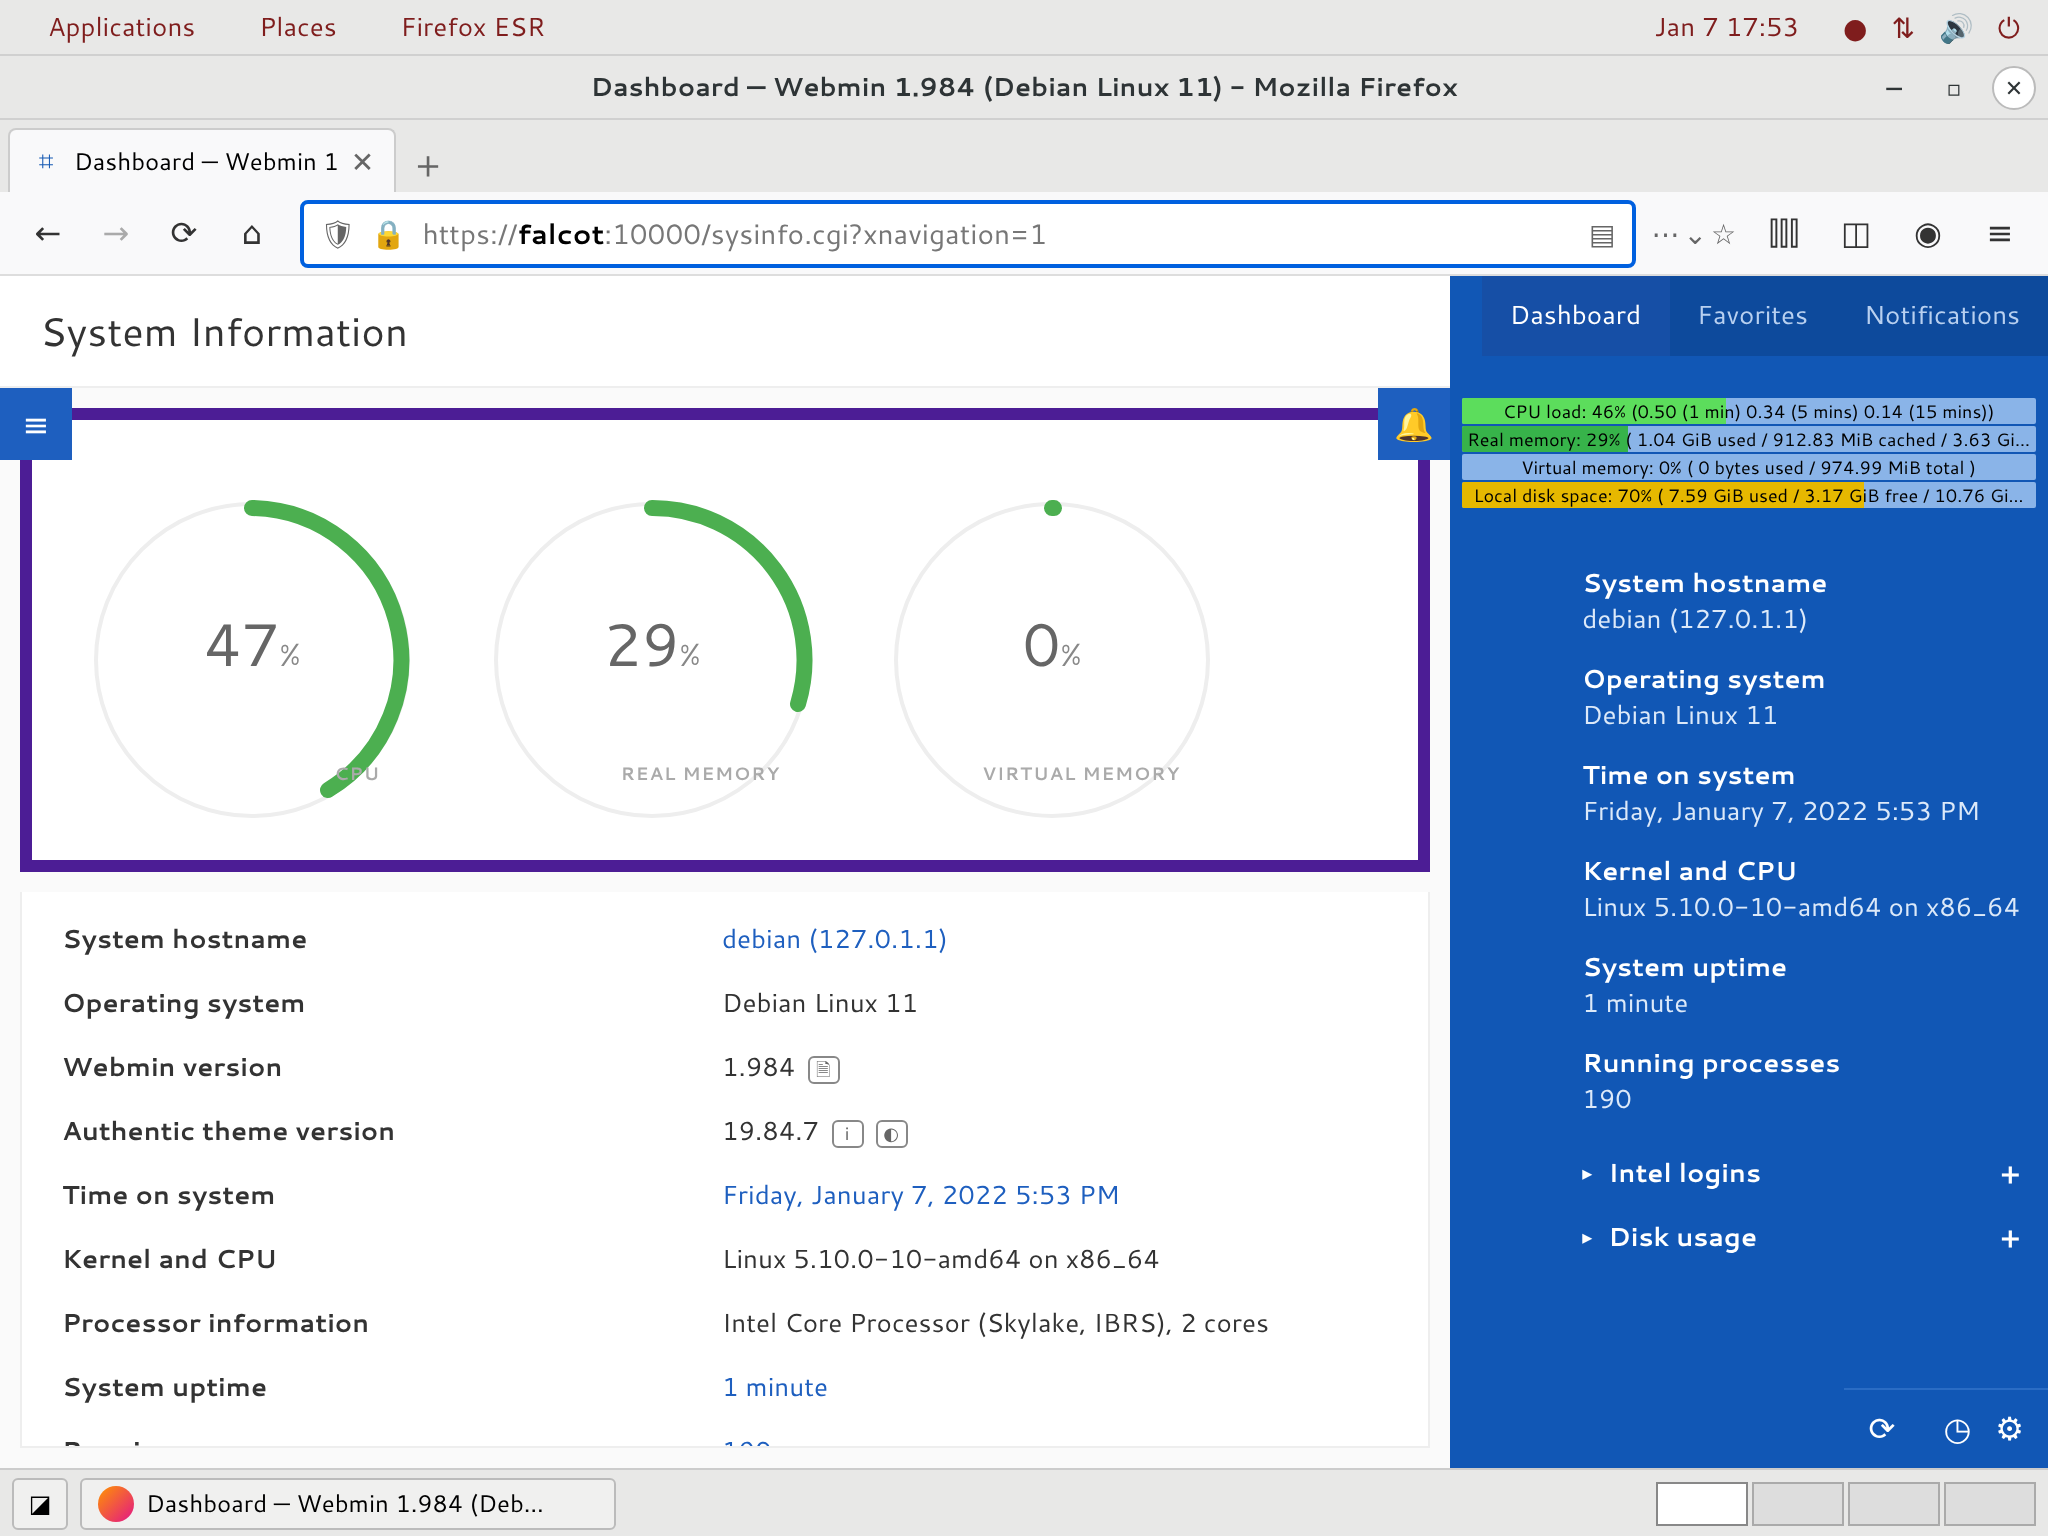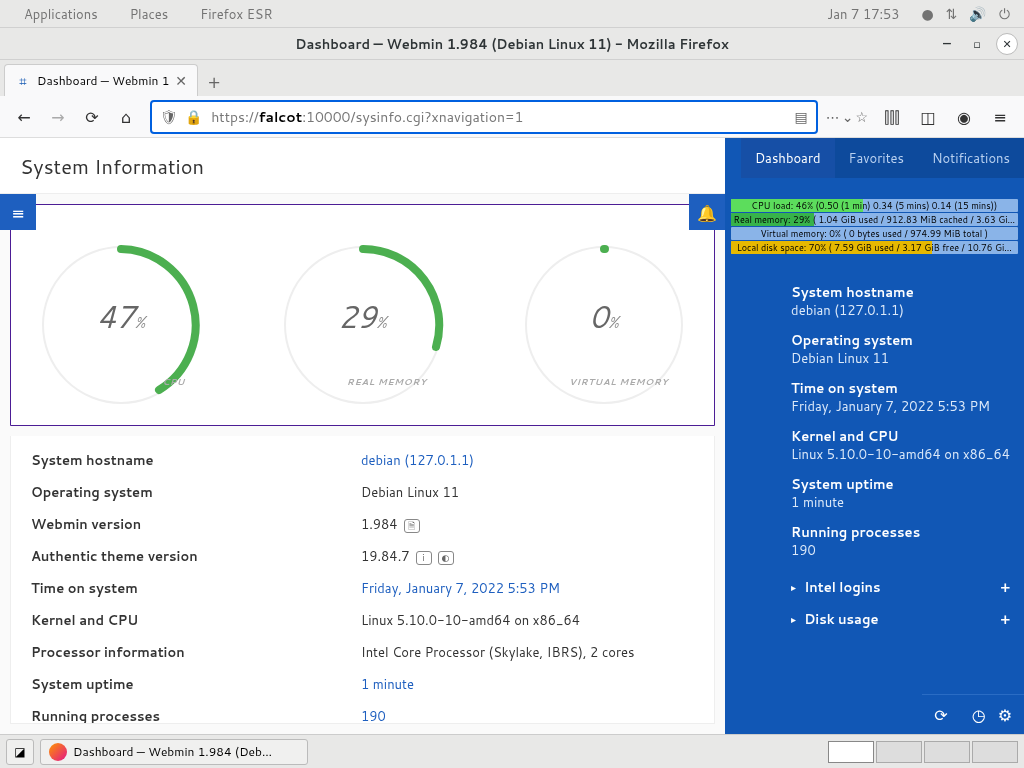--- a/index.html
+++ b/index.html
@@ -1,19 +1,19 @@
 <!DOCTYPE html>
 <html><head>
 <meta charset="utf-8">
 <style>
 * { margin: 0; padding: 0; box-sizing: border-box; font-family: "Cantarell", "DejaVu Sans", sans-serif; }
 body { width: 1024px; height: 768px; overflow: hidden; background: #f6f5f4; }
 
 
-.gnome-bar { height: 28px; background: #e8e8e7; display: flex; align-items: center; padding: 0 8px; font-size: 13px; color: #737373; border-bottom: 1px solid #d0d0d0; }
+.gnome-bar { height: 28px; background: #e8e8e7; display: flex; align-items: center; padding: 0 8px; font-size: 13px; color: #7f1d1d; border-bottom: 1px solid #d0d0d0; }
 .gnome-bar .menu-item { padding: 0 16px; cursor: pointer; }
 .gnome-bar .spacer { flex: 1; }
 .gnome-bar .sys-icon { padding: 0 6px; font-size: 14px; }
 
 
 .window-title { height: 32px; background: #e8e8e7; display: flex; align-items: center; justify-content: center; font-size: 13px; font-weight: bold; color: #2e3436; position: relative; border-bottom: 1px solid #d0d0d0; }
 .window-controls { position: absolute; right: 6px; display: flex; gap: 8px; align-items: center; }
 .win-btn { width: 22px; height: 22px; display: flex; align-items: center; justify-content: center; font-size: 11px; cursor: pointer; }
 .win-btn.close { background: #fff; border: 1px solid #bbb; border-radius: 50%; }
 
@@ -36,21 +36,21 @@
 
 
 .content { display: flex; height: 596px; background: #404040; }
 
 
 .main-panel { width: 725px; display: flex; flex-direction: column; position: relative; overflow: hidden; background: #fafafa; }
 .sysinfo-header { height: 56px; background: #fff; display: flex; align-items: center; padding: 0 20px; font-size: 20px; color: #333; border-bottom: 1px solid #eee; }
 .hamburger { position: absolute; left: 0; top: 56px; width: 36px; height: 36px; background: #1e5fbf; color: #fff; display: flex; align-items: center; justify-content: center; font-size: 16px; cursor: pointer; z-index: 2; }
 .bell-btn { position: absolute; right: 0; top: 56px; width: 36px; height: 36px; background: #1e5fbf; color: #fff; display: flex; align-items: center; justify-content: center; font-size: 16px; cursor: pointer; z-index: 2; }
 
-.gauges { display: flex; justify-content: space-between; padding: 30px 10px 10px; background: #fff; margin: 10px; border: 1px solid #4c1d95; border-radius: 4px 4px 0 0; font-style: italic; }
+.gauges { display: flex; justify-content: flex-start; padding: 30px 10px 10px; background: #fff; margin: 10px; border: 6px solid #4c1d95; border-radius: 4px 4px 0 0; }
 .gauge { width: 200px; display: flex; flex-direction: column; align-items: center; position: relative; }
 .gauge svg { width: 180px; height: 180px; }
 .gauge-center { position: absolute; top: 60px; width: 100%; text-align: center; }
 .gauge-val { font-size: 30px; color: #666; font-weight: 400; }
 .gauge-pct { font-size: 16px; color: #888; }
 .gauge-label { position: absolute; top: 140px; right: 36px; font-size: 9px; letter-spacing: 0.5px; color: #aaa; font-weight: bold; }
 
 .info-table { background: #fff; margin: 0 10px 10px; padding: 8px 0; border: 1px solid #eee; border-top: none; overflow-y: auto; flex: 1; }
 .info-row { display: flex; padding: 7px 20px; font-size: 13px; }
 .info-label { width: 330px; font-weight: bold; color: #333; }

